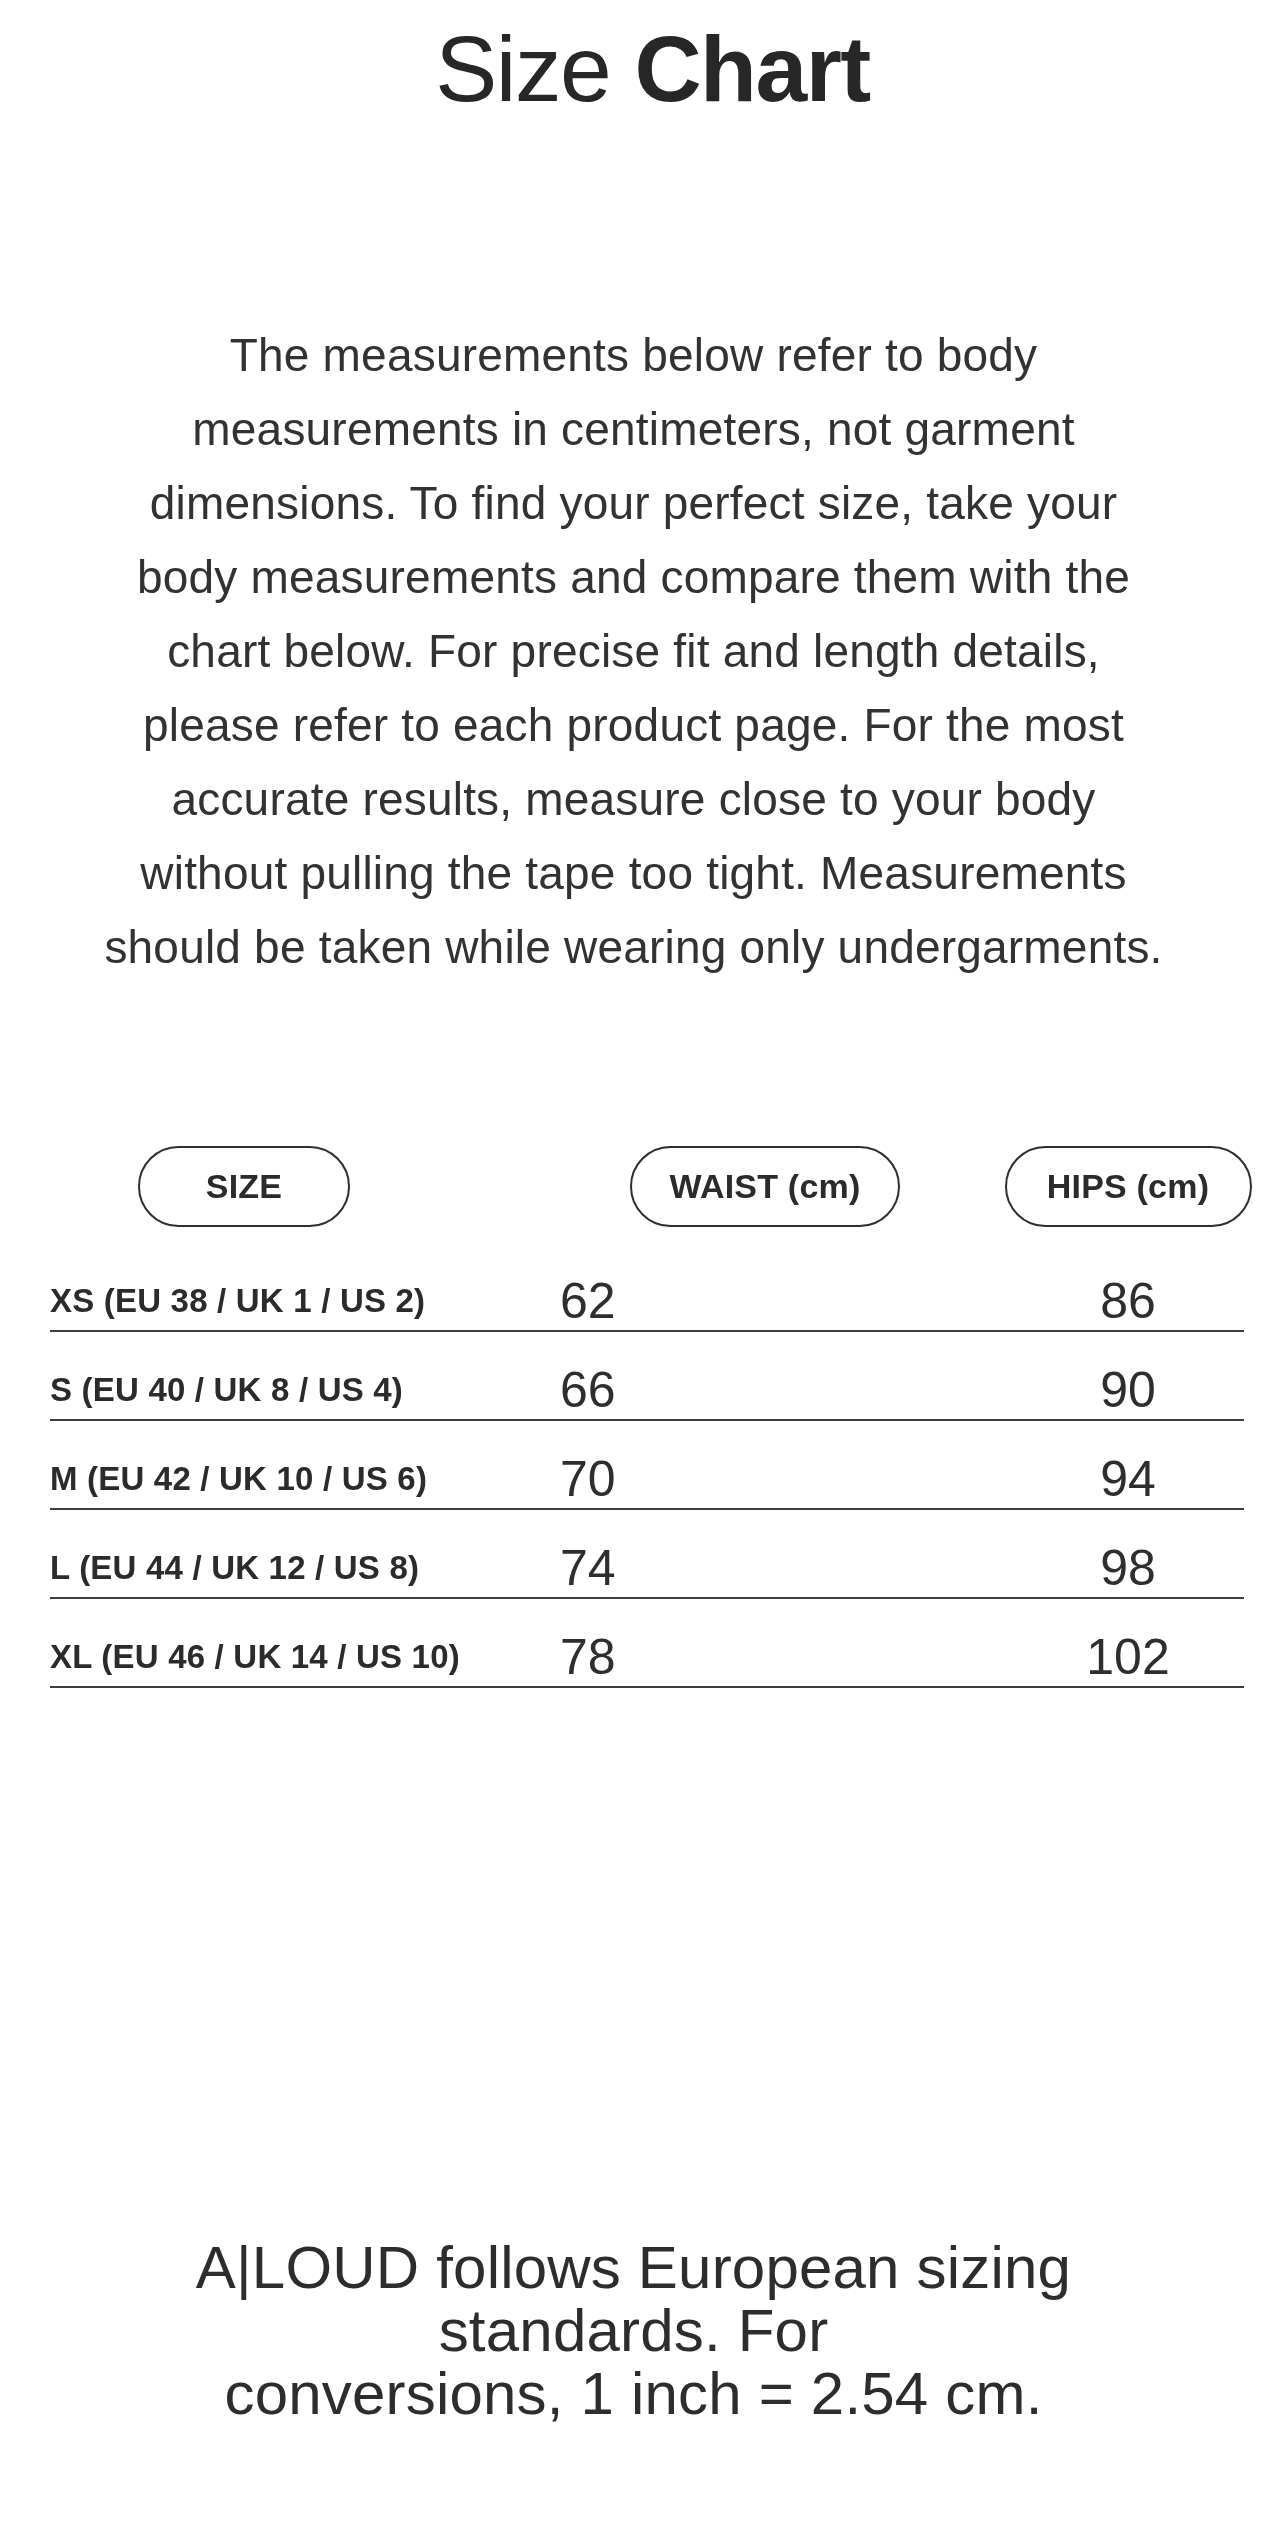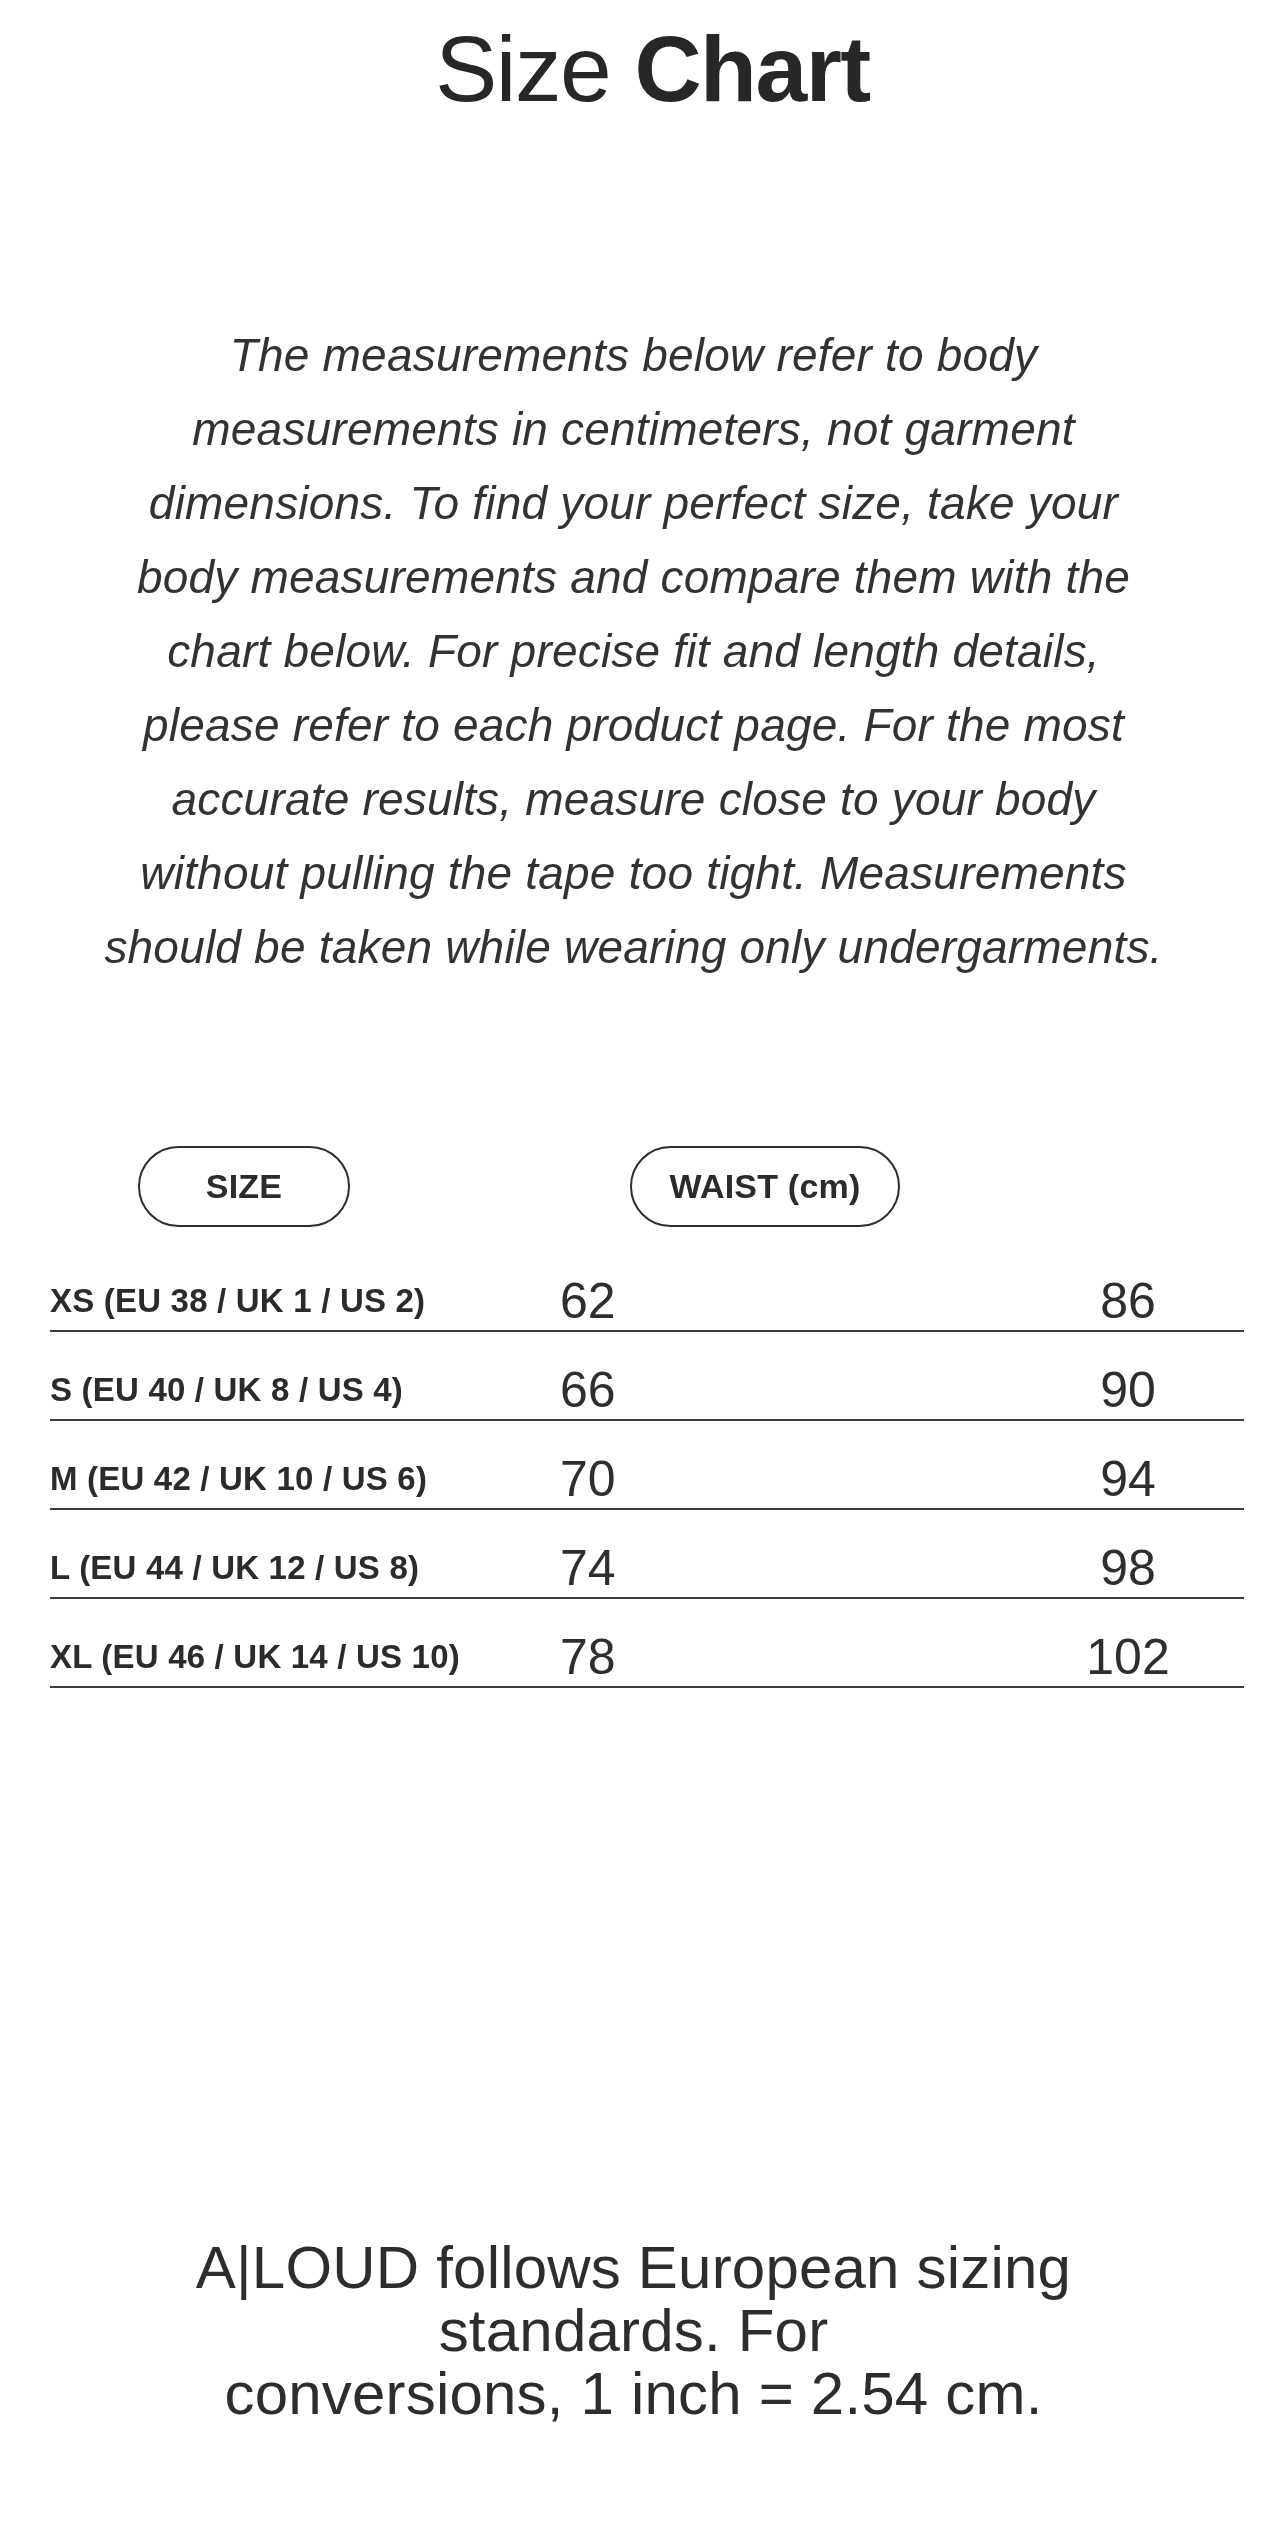--- a/index.html
+++ b/index.html
@@ -33,21 +33,20 @@
   .intro {
     margin: 196px auto 0 auto;
     width: 1210px;
     text-align: center;
     font-size: 46px;
     line-height: 74px;
     font-weight: 400;
     color: #323232;
     white-space: pre-line;
     letter-spacing: 0.2px;
-    font-style: italic;
   }
 
   
   .size-table {
     margin: 162px 23px 0 50px; 
   }
 
   .header-row {
     display: flex;
     align-items: flex-start;
@@ -140,20 +139,23 @@
 
   <section class="size-table">
 
     <div class="header-row">
       <div class="col-size">
         <span class="pill pill-size">SIZE</span>
       </div>
       <div class="col-waist">
         <span class="pill pill-waist">WAIST (cm)</span>
       </div>
+      <div class="col-hips">
+        <span class="pill pill-hips">HIPS (cm)</span>
+      </div>
     </div>
 
     <div class="rows">
 
       <div class="trow">
         <div class="cell-size">XS (EU 38 / UK 1 / US 2)</div>
         <div class="cell-waist">62</div>
         <div class="cell-hips">86</div>
       </div>
 

